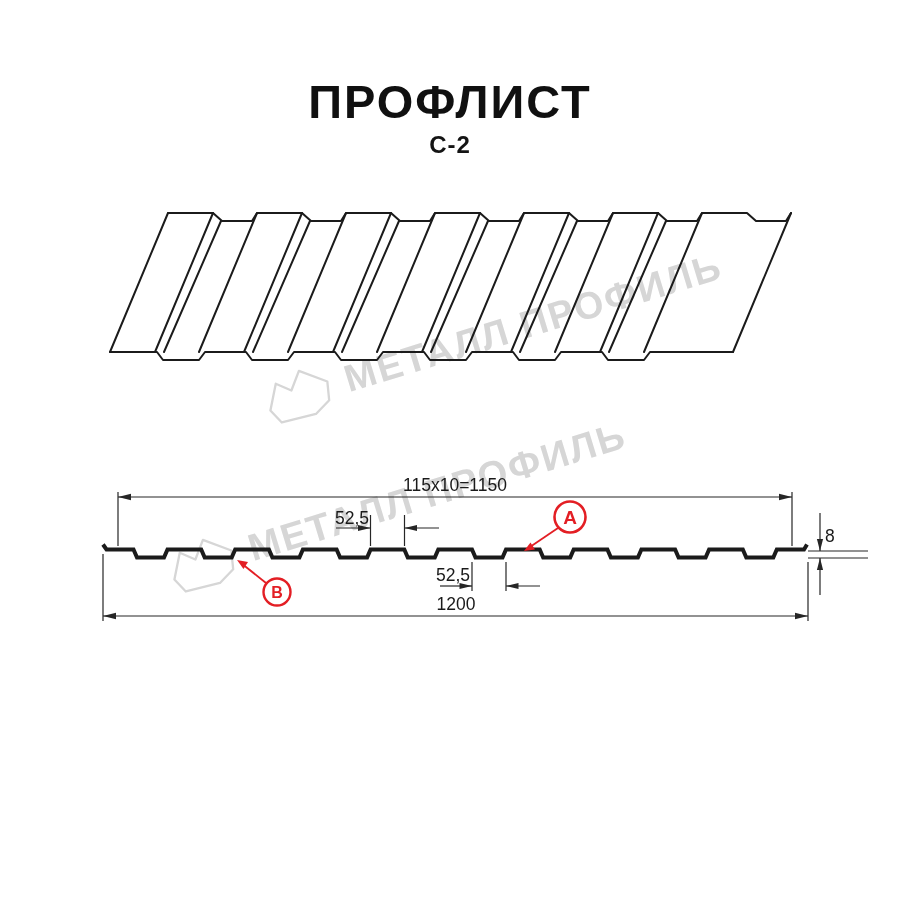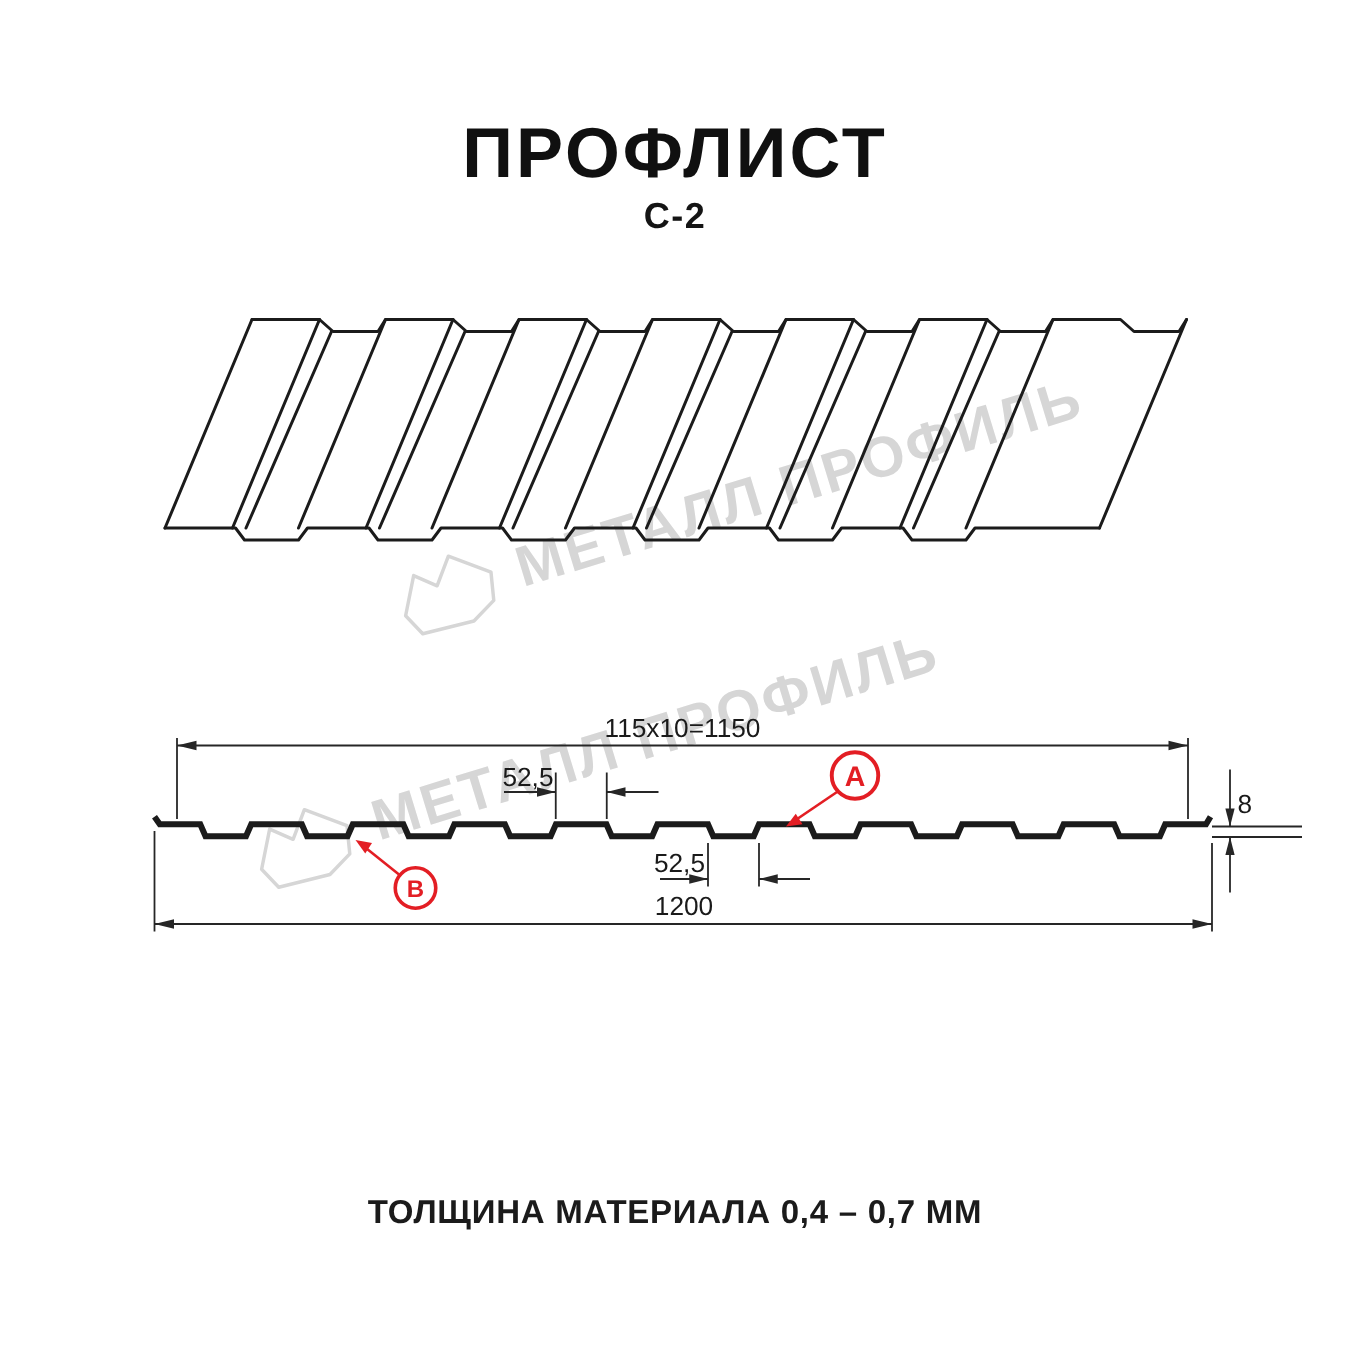--- a/index.html
+++ b/index.html
@@ -135,14 +135,13 @@
     </g>
 
     <g>
       <line class="red" x1="266" y1="583" x2="241" y2="563" stroke-width="1.8"></line>
       <polygon class="redf" points="237,560 248,562 243.5,569"></polygon>
       <circle class="red" cx="277" cy="592" r="13.5" stroke-width="2.4" fill="#ffffff"></circle>
       <text class="rtx" x="277" y="598" font-size="16" text-anchor="middle">В</text>
     </g>
   </svg>
 
-  <div class="note">ТОЛЩИНА МАТЕРИАЛА 0,4 – 0,7 ММ</div>
 </div>
 
 </body></html>

